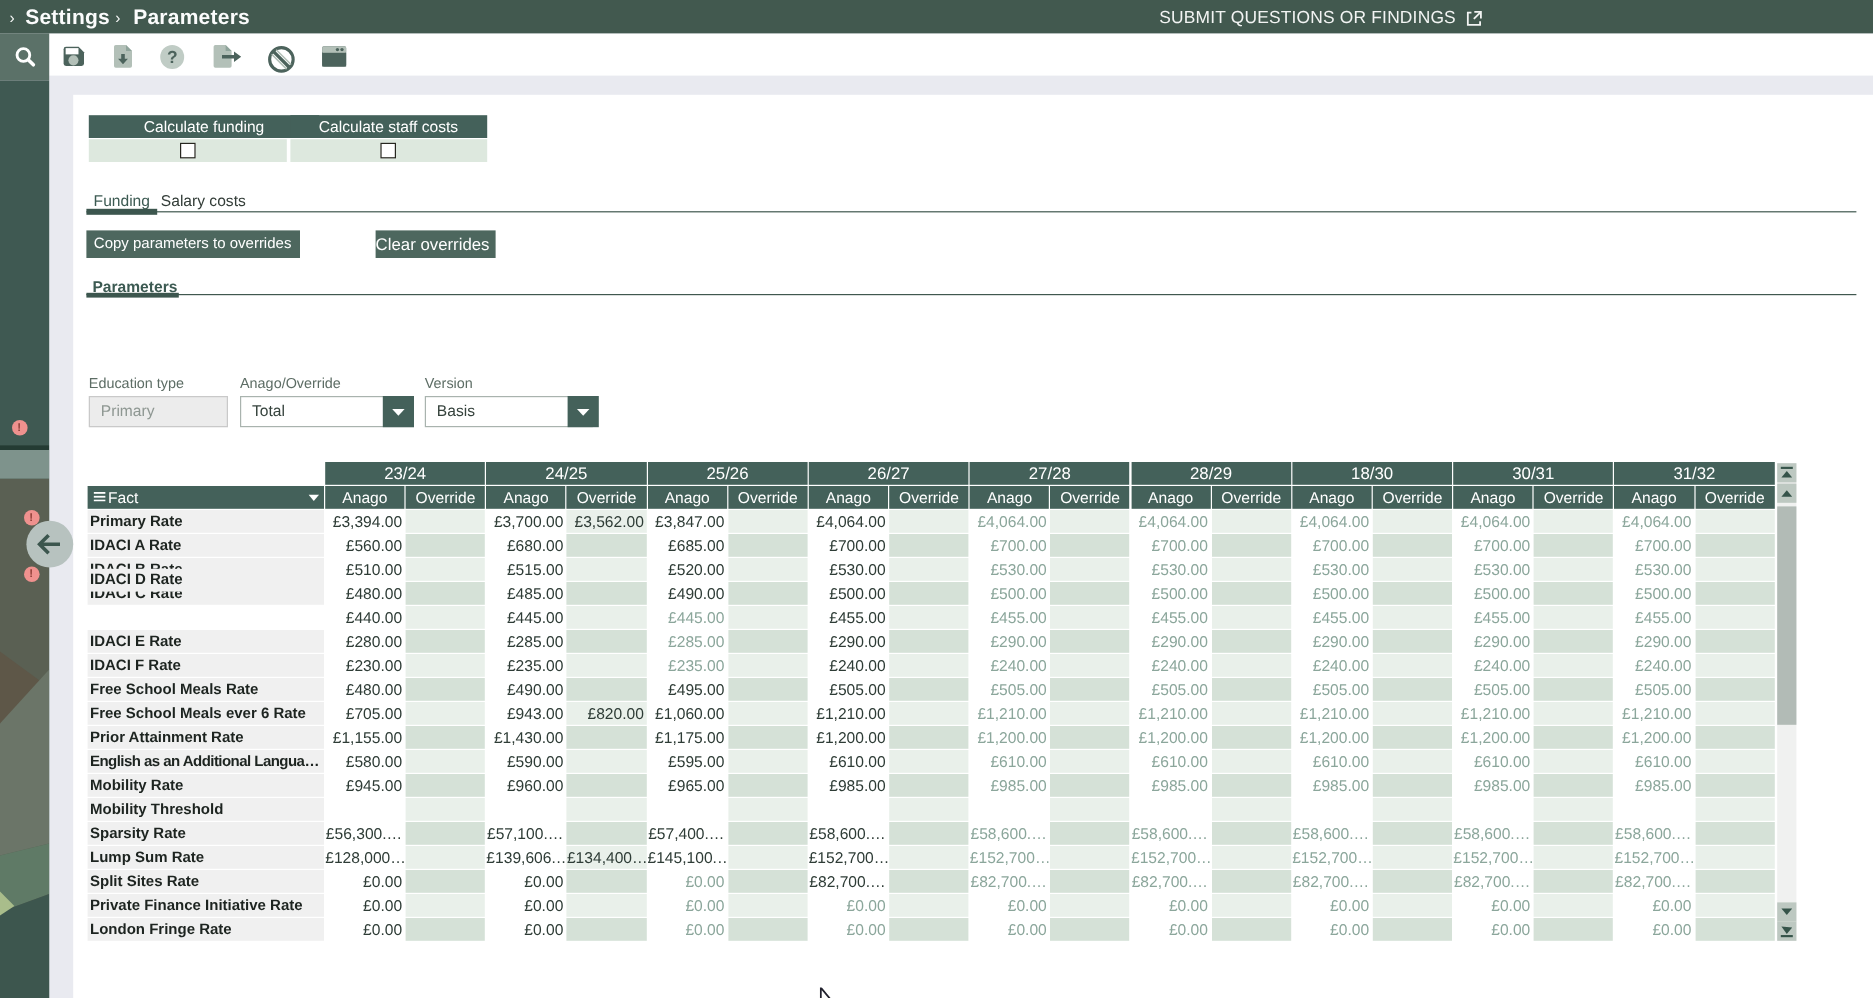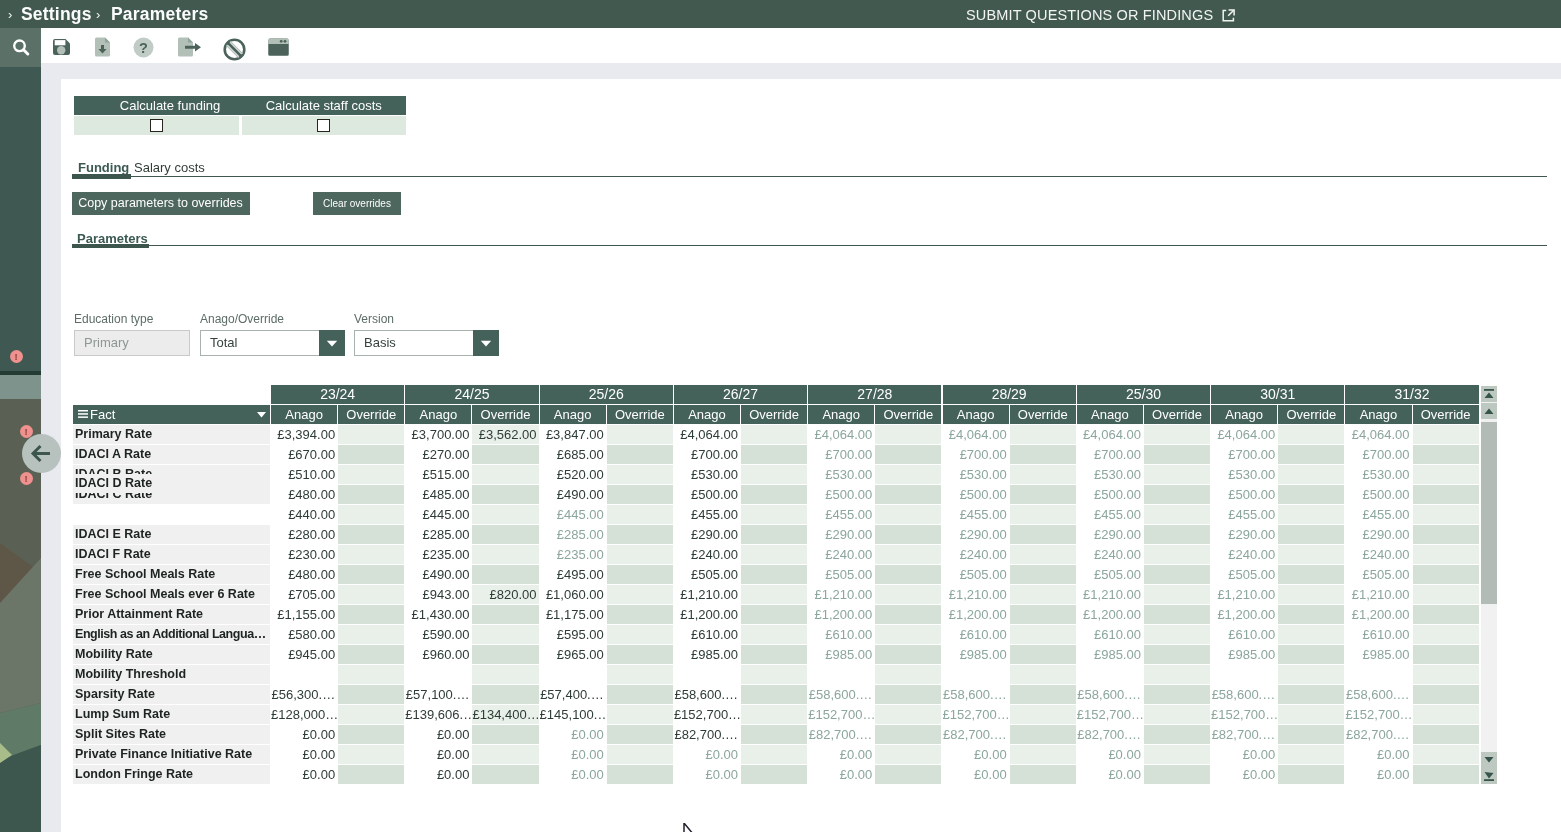--- a/index.html
+++ b/index.html
@@ -80,26 +80,26 @@
     <path d="M18.5 12 L11 19.5 L18.5 27" fill="none" stroke="#3c564e" stroke-width="3"></path>
   </svg>
 <div class="a" style="left:19.5px;top:424.5px;width:13px;height:13px;border-radius:50%;background:#ef918e;color:#8d3f38;font-size:9.5px;font-weight:bold;text-align:center;line-height:13.5px">!</div>
 <div class="a" style="left:19.5px;top:471.5px;width:13px;height:13px;border-radius:50%;background:#ef918e;color:#8d3f38;font-size:9.5px;font-weight:bold;text-align:center;line-height:13.5px">!</div>
 <div class="hc" style="left:74px;top:95.5px;width:192px">Calculate funding</div>
 <div class="hc" style="left:241.5px;top:95.5px;width:164.5px">Calculate staff costs</div>
 <div class="a" style="left:74px;top:116px;width:164.5px;height:19px;background:#dde8de"></div>
 <div class="a" style="left:241.5px;top:116px;width:164.5px;height:19px;background:#dde8de"></div>
 <div class="a" style="left:149.5px;top:119px;width:13px;height:13px;background:#fff;border:1.5px solid #26261f"></div>
 <div class="a" style="left:317px;top:119px;width:13px;height:13px;background:#fff;border:1.5px solid #26261f"></div>
-<div class="a" style="left:78px;top:159.5px;font-size:13px;font-weight:bold;color:#3c5a52">Funding</div>
+<div class="a" style="left:78px;top:159.5px;font-size:13px;font-weight:normal;color:#3c5a52">Funding</div>
 <div class="a" style="left:134px;top:159.5px;font-size:13px;color:#333d38">Salary costs</div>
 <div class="a" style="left:71.5px;top:175.5px;width:1475px;height:1.4px;background:#40584f"></div>
 <div class="a" style="left:71.5px;top:174px;width:59px;height:4.8px;background:#3c564e"></div>
 <div class="a" style="left:71.5px;top:192px;width:178px;height:23px;background:#4d675e;color:#fff;font-size:12.5px;text-align:center;line-height:23px">Copy parameters to overrides</div>
-<div class="a" style="left:313px;top:192px;width:88px;height:23px;background:#4d675e;color:#fff;font-size:10px;text-align:center;line-height:23px">Clear overrides</div>
+<div class="a" style="left:313px;top:192px;width:100px;height:23px;background:#4d675e;color:#fff;font-size:14px;line-height:23px">Clear overrides</div>
 <div class="a" style="left:77px;top:230.5px;font-size:13px;font-weight:bold;color:#3c5a52">Parameters</div>
 <div class="a" style="left:71.5px;top:245px;width:1475px;height:1.4px;background:#40584f"></div>
 <div class="a" style="left:71.5px;top:243.5px;width:77px;height:4.8px;background:#3c564e"></div>
 <div class="a" style="left:74px;top:312px;font-size:12px;color:#5d6d65">Education type</div>
 <div class="a" style="left:200px;top:312px;font-size:12px;color:#5d6d65">Anago/Override</div>
 <div class="a" style="left:354px;top:312px;font-size:12px;color:#5d6d65">Version</div>
 <div class="a" style="left:74px;top:330px;width:116px;height:26px;background:#ececec;border:1px solid #c9c9c9;color:#8e9792;font-size:13px;line-height:24px;padding-left:9px">Primary</div>
 <div class="a" style="left:200px;top:330px;width:145px;height:26px;background:#fff;border:1px solid #a9b3ae;color:#35423c;font-size:13px;line-height:24px;padding-left:9px">Total</div>
 <div class="a" style="left:319px;top:330px;width:26px;height:26px;background:#44615a"></div>
 <svg class="a" style="left:319px;top:330px" width="26" height="26" viewBox="0 0 26 26">
@@ -109,21 +109,21 @@
 <div class="a" style="left:473px;top:330px;width:26px;height:26px;background:#44615a"></div>
 <svg class="a" style="left:473px;top:330px" width="26" height="26" viewBox="0 0 26 26">
     <path d="M7.8 10.8 h10.4 l-5.2 5.6 Z" fill="#fff"></path>
   </svg>
 <div class="hc" style="left:271px;top:384.5px;width:133.3px;font-size:14px">23/24</div>
 <div class="hc" style="left:405.3px;top:384.5px;width:133.3px;font-size:14px">24/25</div>
 <div class="hc" style="left:539.6px;top:384.5px;width:133.3px;font-size:14px">25/26</div>
 <div class="hc" style="left:673.9px;top:384.5px;width:133.3px;font-size:14px">26/27</div>
 <div class="hc" style="left:808.2px;top:384.5px;width:133.3px;font-size:14px">27/28</div>
 <div class="hc" style="left:942.5px;top:384.5px;width:133.3px;font-size:14px">28/29</div>
-<div class="hc" style="left:1076.8px;top:384.5px;width:133.3px;font-size:14px">25/30</div>
+<div class="hc" style="left:1076.8px;top:384.5px;width:133.3px;font-size:14px">18/30</div>
 <div class="hc" style="left:1211.1px;top:384.5px;width:133.3px;font-size:14px">30/31</div>
 <div class="hc" style="left:1345.4px;top:384.5px;width:133.3px;font-size:14px">31/32</div>
 <div class="hc" style="left:73px;top:404.5px;width:197px;text-align:left">
 <svg style="position:absolute;left:5px;top:5.5px" width="10" height="8" viewBox="0 0 10 8">
       <rect y="0" width="10" height="1.5" fill="#fff"></rect>
       <rect y="3.2" width="10" height="1.5" fill="#fff"></rect>
       <rect y="6.4" width="10" height="1.5" fill="#fff"></rect>
     </svg><span style="padding-left:17px">Fact</span><svg style="position:absolute;right:4px;top:7px" width="9" height="6" viewBox="0 0 9 6">
       <path d="M0 0 h9 l-4.5 5.5 Z" fill="#fff"></path>
     </svg></div>
@@ -158,23 +158,23 @@
 <div class="cell an ov ovl" style="left:875.35px;top:424.5px"></div>
 <div class="cell an lt" style="left:942.5px;top:424.5px">£4,064.00</div>
 <div class="cell an ov ovl" style="left:1009.65px;top:424.5px"></div>
 <div class="cell an lt" style="left:1076.8px;top:424.5px">£4,064.00</div>
 <div class="cell an ov ovl" style="left:1143.95px;top:424.5px"></div>
 <div class="cell an lt" style="left:1211.1px;top:424.5px">£4,064.00</div>
 <div class="cell an ov ovl" style="left:1278.25px;top:424.5px"></div>
 <div class="cell an lt" style="left:1345.4px;top:424.5px">£4,064.00</div>
 <div class="cell an ov ovl" style="left:1412.55px;top:424.5px"></div>
 <div class="cell lab" style="left:73px;top:444.5px">IDACI A Rate</div>
-<div class="cell an" style="left:271px;top:444.5px">£670.00</div>
+<div class="cell an" style="left:271px;top:444.5px">£560.00</div>
 <div class="cell an ov ovd" style="left:338.15px;top:444.5px"></div>
-<div class="cell an" style="left:405.3px;top:444.5px">£270.00</div>
+<div class="cell an" style="left:405.3px;top:444.5px">£680.00</div>
 <div class="cell an ov ovd" style="left:472.45px;top:444.5px"></div>
 <div class="cell an" style="left:539.6px;top:444.5px">£685.00</div>
 <div class="cell an ov ovd" style="left:606.75px;top:444.5px"></div>
 <div class="cell an" style="left:673.9px;top:444.5px">£700.00</div>
 <div class="cell an ov ovd" style="left:741.05px;top:444.5px"></div>
 <div class="cell an lt" style="left:808.2px;top:444.5px">£700.00</div>
 <div class="cell an ov ovd" style="left:875.35px;top:444.5px"></div>
 <div class="cell an lt" style="left:942.5px;top:444.5px">£700.00</div>
 <div class="cell an ov ovd" style="left:1009.65px;top:444.5px"></div>
 <div class="cell an lt" style="left:1076.8px;top:444.5px">£700.00</div>

